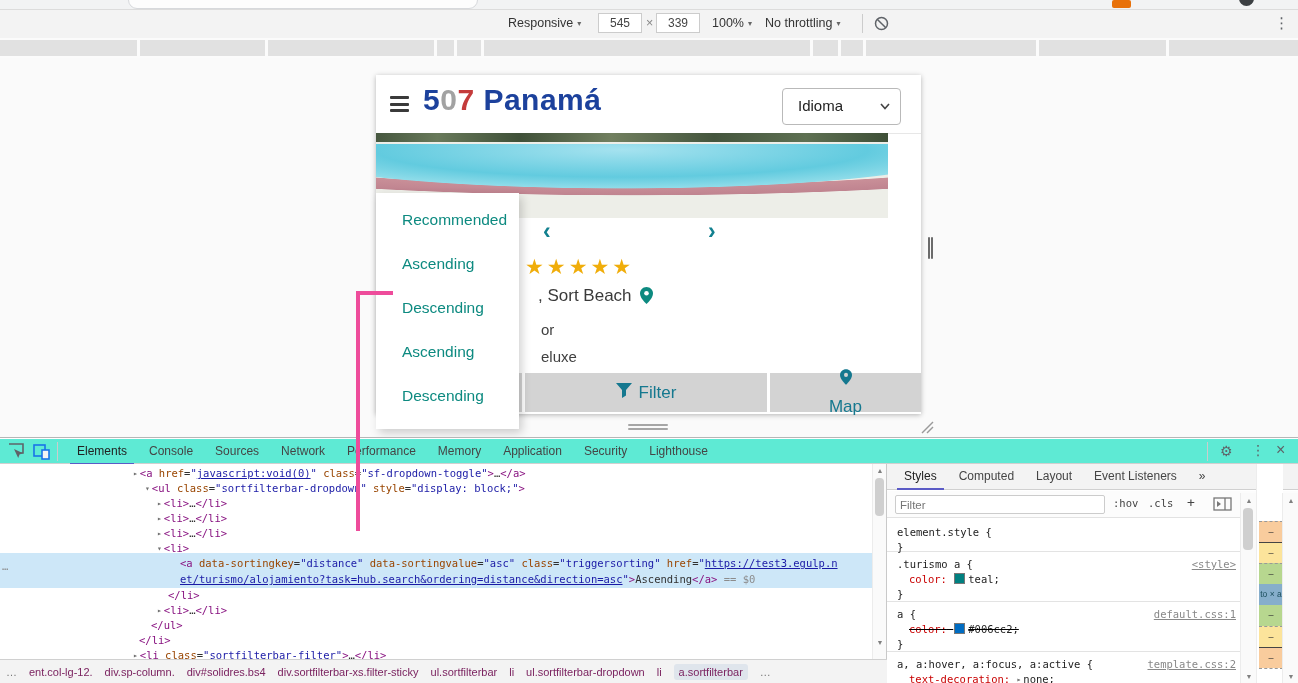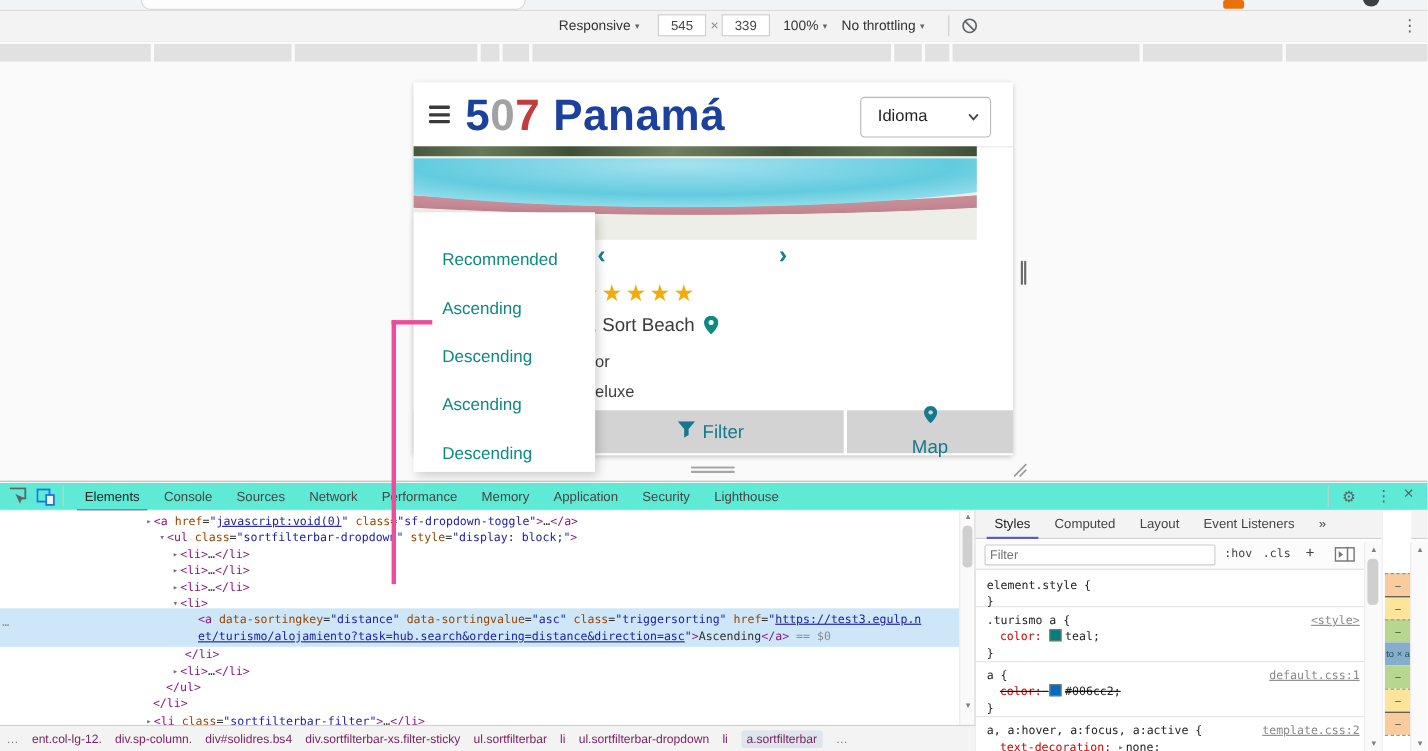--- a/index.html
+++ b/index.html
@@ -20,35 +20,35 @@
   .caret{font-size:8px;color:#666;margin-left:4px;vertical-align:1px;}
   .vsep{position:absolute;top:4px;width:1px;height:19px;background:#ccc;}
   
   .mq-bar{left:0;top:38px;width:1298px;height:20px;background:#fbfbfb;}
   .mq-seg{position:absolute;top:2px;height:16px;background:#e1e1e1;}
   
   .viewport-area{left:0;top:58px;width:1298px;height:379px;background:#fafafa;}
   .page{position:absolute;left:376px;top:17px;width:545px;height:339px;background:#fff;box-shadow:0 1px 5px rgba(0,0,0,.28);}
   .page-header{position:absolute;left:0;top:0;width:545px;height:58px;background:#fff;border-bottom:1px solid #e7e7e7;}
   .hamburger span{display:block;width:19px;height:3px;background:#3a3a3a;border-radius:1px;margin-bottom:3.5px;}
-  .logo{position:absolute;left:47px;top:8px;font-size:40px;font-weight:bold;letter-spacing:.5px;}
+  .logo{position:absolute;left:47px;top:8px;font-size:30px;font-weight:bold;letter-spacing:.5px;}
   .lang-select{position:absolute;left:406px;top:13px;width:117px;height:35px;border:1px solid #b9b9b9;border-radius:4px;background:#fff;}
   .lang-select .val{position:absolute;left:15px;top:8px;font-size:15px;color:#222;}
   .pool-img{position:absolute;left:0;top:58px;width:512px;height:85px;
     background:
       radial-gradient(120% 95% at 48% 8%, #a5e2ef 0%, #62cbdf 40%, #8fdce9 56%, rgba(0,0,0,0) 57%) 0 11px/100% 72px no-repeat,
       radial-gradient(135% 110% at 50% -30%, rgba(0,0,0,0) 63%, #c98f98 64%, #c08490 77%, rgba(0,0,0,0) 78%) 0 28px/100% 62px no-repeat,
       linear-gradient(90deg,#46573f,#68795a 12%,#3f5038 28%,#717f5f 46%,#44553d 66%,#5e7052 84%,#3e4f37) 0 0/100% 9px no-repeat,
       #edeee8;}
   .car-arrow{position:absolute;font-size:23px;font-weight:bold;color:#12808f;line-height:20px;}
   .stars{position:absolute;left:149px;top:180px;font-size:21px;letter-spacing:3px;}
   .loc-row{position:absolute;left:162px;top:211px;font-size:17px;color:#3a3a3a;}
   .frag{position:absolute;font-size:15px;color:#3f3f3f;}
   .action-bar-cell{position:absolute;top:298px;height:39px;background:#d3d3d3;display:flex;align-items:center;justify-content:center;gap:7px;font-size:17px;}
-  .sort-dropdown{position:absolute;left:376px;top:135px;width:165px;height:236px;background:#fff;box-shadow:3px 4px 9px rgba(0,0,0,.18);padding-top:22px;box-sizing:border-box;}
+  .sort-dropdown{position:absolute;left:376px;top:135px;width:143px;height:236px;background:#fff;box-shadow:3px 4px 9px rgba(0,0,0,.18);padding-top:5px;box-sizing:border-box;}
   .sort-option{height:44px;line-height:44px;padding-left:26px;font-size:15.5px;}
   .vp-right-handle i{position:absolute;width:2px;height:22px;background:#6b6b6b;border-radius:1px;}
   .drag-handle i{position:absolute;width:40px;height:2px;background:#a6a6a6;border-radius:1px;}
   
   .anno-v{left:356px;top:291px;width:4px;height:240px;z-index:60;}
   .anno-h{left:356px;top:291px;width:37px;height:4px;z-index:60;}
   
   .devtools{left:0;top:437px;width:1298px;height:246px;background:#fff;border-top:1px solid #b6b6b6;box-sizing:border-box;}
   .dt-tabbar{position:absolute;left:0;top:1px;width:1298px;height:25px;background:#5eead4;border-bottom:1px solid #d0d0d0;box-sizing:border-box;}
   .dt-tab{position:relative;float:left;padding:5px 11px 0;font-size:12px;color:#454545;height:20px;}

